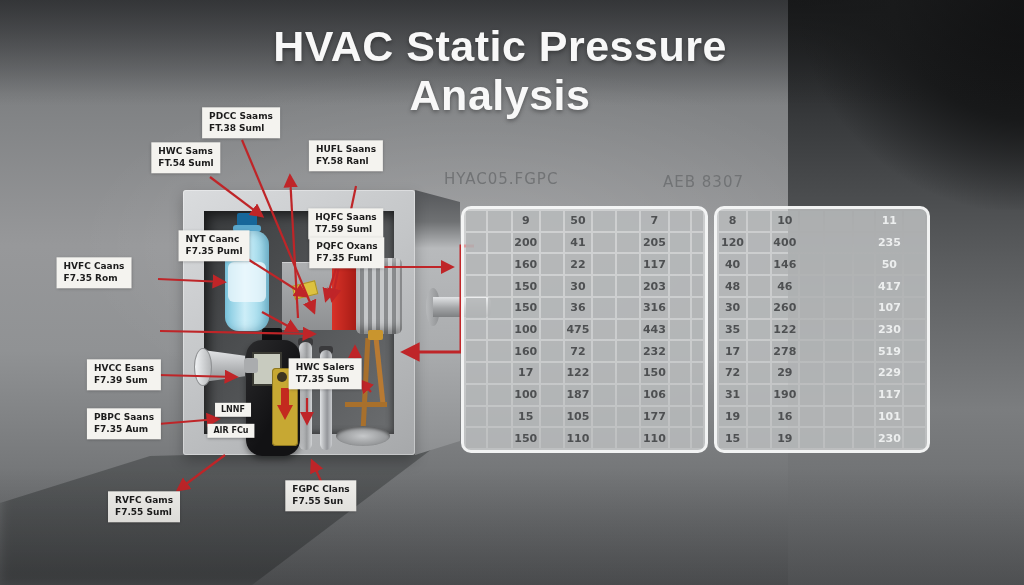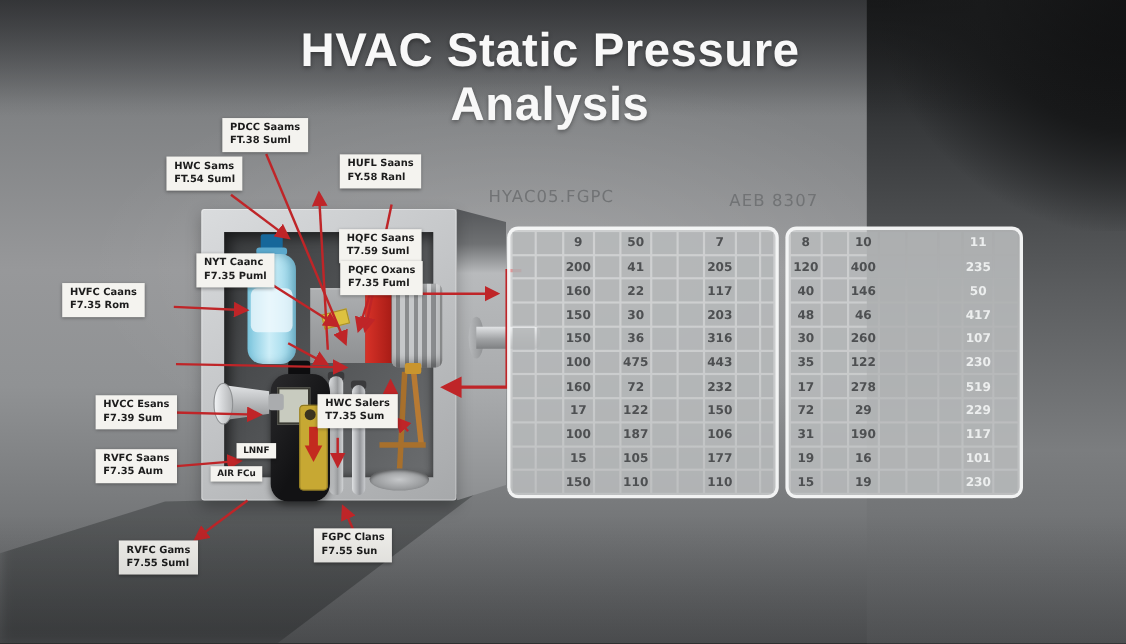--- a/index.html
+++ b/index.html
@@ -198,23 +198,23 @@
 
   <div class="lbl" style="left:241px;top:123px"><span>PDCC Saams</span><br><span>FT.38 Suml</span></div>
   <div class="lbl" style="left:186px;top:158px"><span>HWC Sams</span><br><span>FT.54 Suml</span></div>
   <div class="lbl" style="left:346px;top:156px"><span>HUFL Saans</span><br><span>FY.58 Ranl</span></div>
   <div class="lbl" style="left:346px;top:224px"><span>HQFC Saans</span><br><span>T7.59 Suml</span></div>
   <div class="lbl" style="left:94px;top:273px"><span>HVFC Caans</span><br><span>F7.35 Rom</span></div>
   <div class="lbl" style="left:214px;top:246px"><span>NYT Caanc</span><br><span>F7.35 Puml</span></div>
   <div class="lbl" style="left:347px;top:253px"><span>PQFC Oxans</span><br><span>F7.35 Fuml</span></div>
   <div class="lbl" style="left:124px;top:375px"><span>HVCC Esans</span><br><span>F7.39 Sum</span></div>
   <div class="lbl" style="left:325px;top:374px"><span>HWC Salers</span><br><span>T7.35 Sum</span></div>
-  <div class="lbl" style="left:124px;top:424px"><span>RVFC Saans</span><br><span>F7.35 Aum</span></div>
+  <div class="lbl" style="left:124px;top:424px"><span>PBPC Saans</span><br><span>F7.35 Aum</span></div>
   <div class="lbl small" style="left:233px;top:410px"><span>LNNF</span></div>
-  <div class="lbl small" style="left:215px;top:431px"><span>AIR FCu</span></div>
+  <div class="lbl small" style="left:231px;top:431px"><span>AIR FCu</span></div>
   <div class="lbl" style="left:144px;top:507px"><span>RVFC Gams</span><br><span>F7.55 Suml</span></div>
   <div class="lbl" style="left:321px;top:496px"><span>FGPC Clans</span><br><span>F7.55 Sun</span></div>
 
   <div class="tbl-hdr" style="left:444px;top:170px">HYAC05.FGPC</div>
   <div class="tbl-hdr" style="left:663px;top:173px">AEB 8307</div>
 
   <div class="grid-table table-left" id="tableLeft">
       <div class="cell"></div>
       <div class="cell"></div>
       <div class="cell">9</div>

